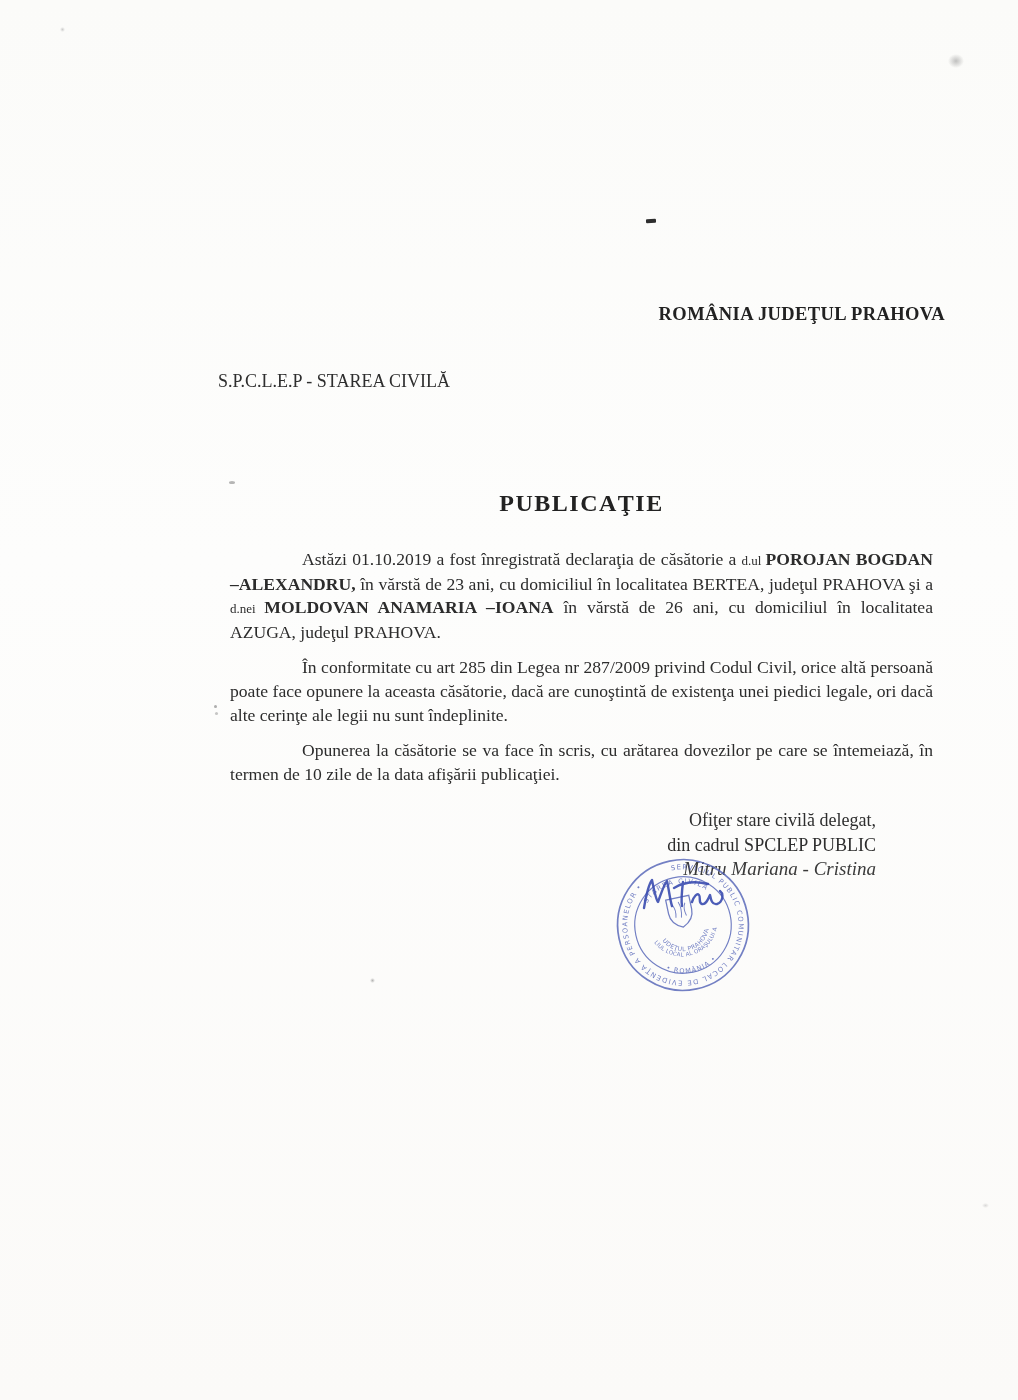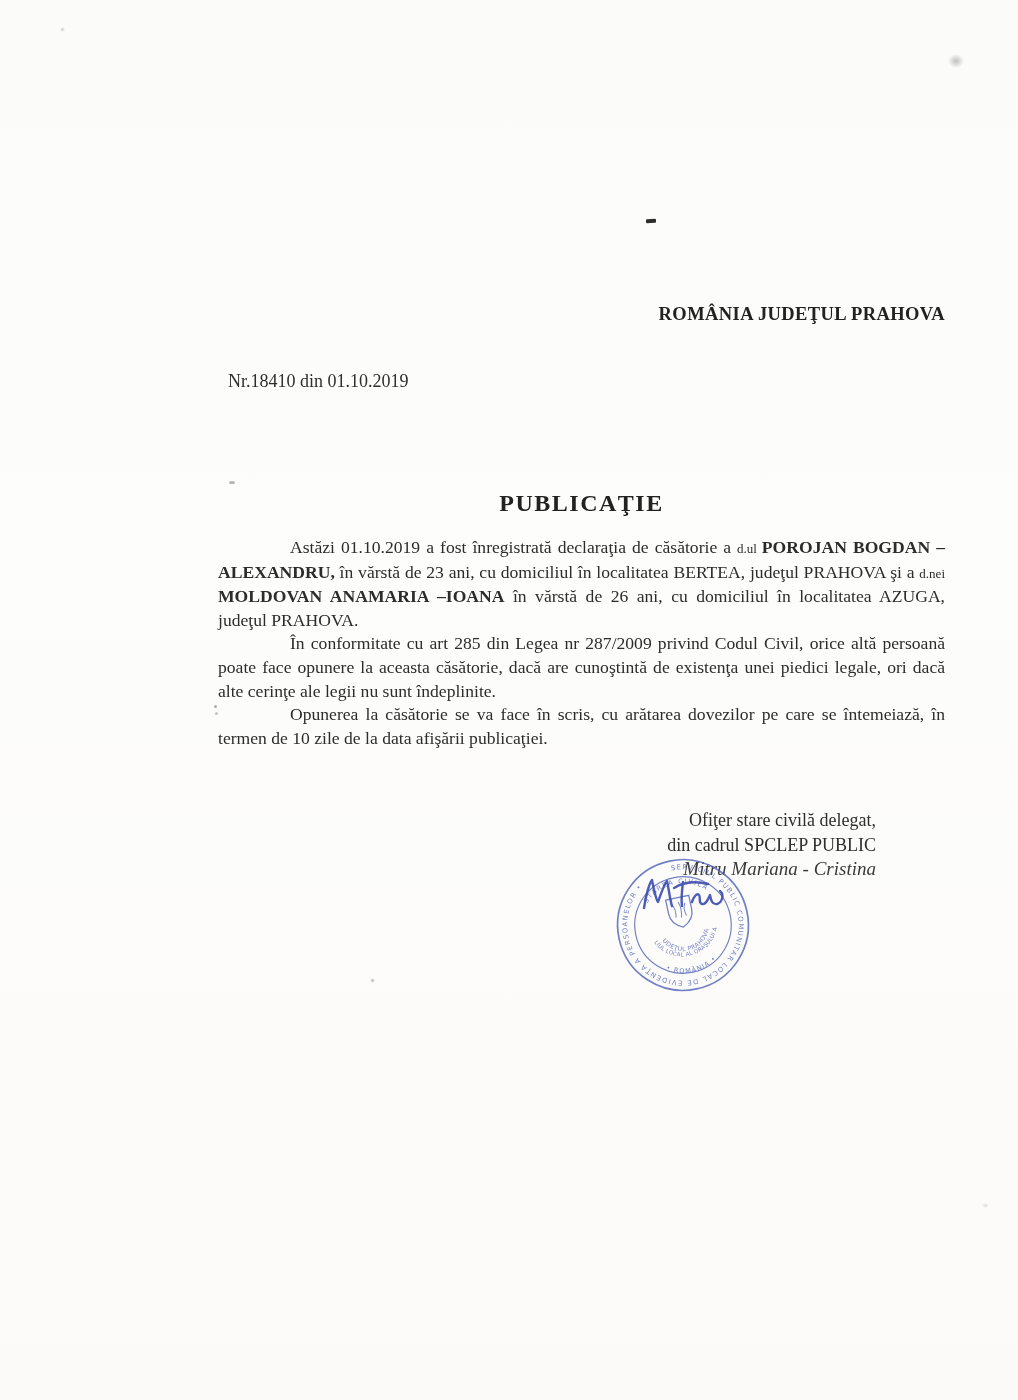--- a/index.html
+++ b/index.html
@@ -22,21 +22,21 @@
   }
   .registry .nr{padding-left:10px;}
   .doc-title{
     position:absolute;left:218px;top:490px;width:727px;text-align:center;
     font-weight:bold;font-size:24px;letter-spacing:1.5px;color:#222;
   }
   .body-text{
     position:absolute;left:218px;top:536px;width:727px;
     font-size:17.6px;line-height:23.6px;text-align:justify;color:#2c2c2c;
   }
-  .para{margin:0;text-indent:72px;}
+  .para{margin:12px;text-indent:72px;}
   .b{font-weight:bold;}
   .sm{font-size:13px;}
   .sig{
     position:absolute;left:506px;top:808px;width:370px;text-align:right;
     font-size:18px;line-height:25px;color:#2e2e2e;
   }
   .sig .name{font-style:italic;font-size:19px;line-height:22px;color:#3a3a3a;}
   .stamp-svg{
     position:absolute;left:608px;top:850px;width:150px;height:150px;
     transform:rotate(-12deg);opacity:.82;
@@ -64,21 +64,21 @@
   <div class="artifact art-colon"></div>
   <div class="artifact art-dot2"></div>
   <div class="artifact art-dot3"></div>
   <div class="artifact art-br"></div>
 
   <div class="header">
     <div>ROMÂNIA JUDEŢUL PRAHOVA</div>
   </div>
 
   <div class="registry">
-    <div class="nr">Nr.18410 din 01.10.2019</div>
+    <div>S.P.C.L.E.P - STAREA CIVILĂ</div>
   </div>
 
   <div class="doc-title">PUBLICAŢIE</div>
 
   <div class="body-text">
     <p class="para"><span>Astăzi 01.10.2019 a fost înregistrată declaraţia de căsătorie a </span><span class="sm">d.ul </span><span class="b">POROJAN BOGDAN –ALEXANDRU,</span><span> în vărstă de 23 ani, cu domiciliul în localitatea BERTEA, judeţul PRAHOVA şi a </span><span class="sm">d.nei </span><span class="b">MOLDOVAN ANAMARIA –IOANA</span><span> în vărstă de 26 ani, cu domiciliul în localitatea AZUGA, judeţul PRAHOVA.</span></p>
     <p class="para">În conformitate cu art 285 din Legea nr 287/2009 privind Codul Civil, orice altă persoană poate face opunere la aceasta căsătorie, dacă are cunoştintă de existenţa unei piedici legale, ori dacă alte cerinţe ale legii nu sunt îndeplinite.</p>
     <p class="para">Opunerea la căsătorie se va face în scris, cu arătarea dovezilor pe care se întemeiază, în termen de 10 zile de la data afişării publicaţiei.</p>
   </div>
 

